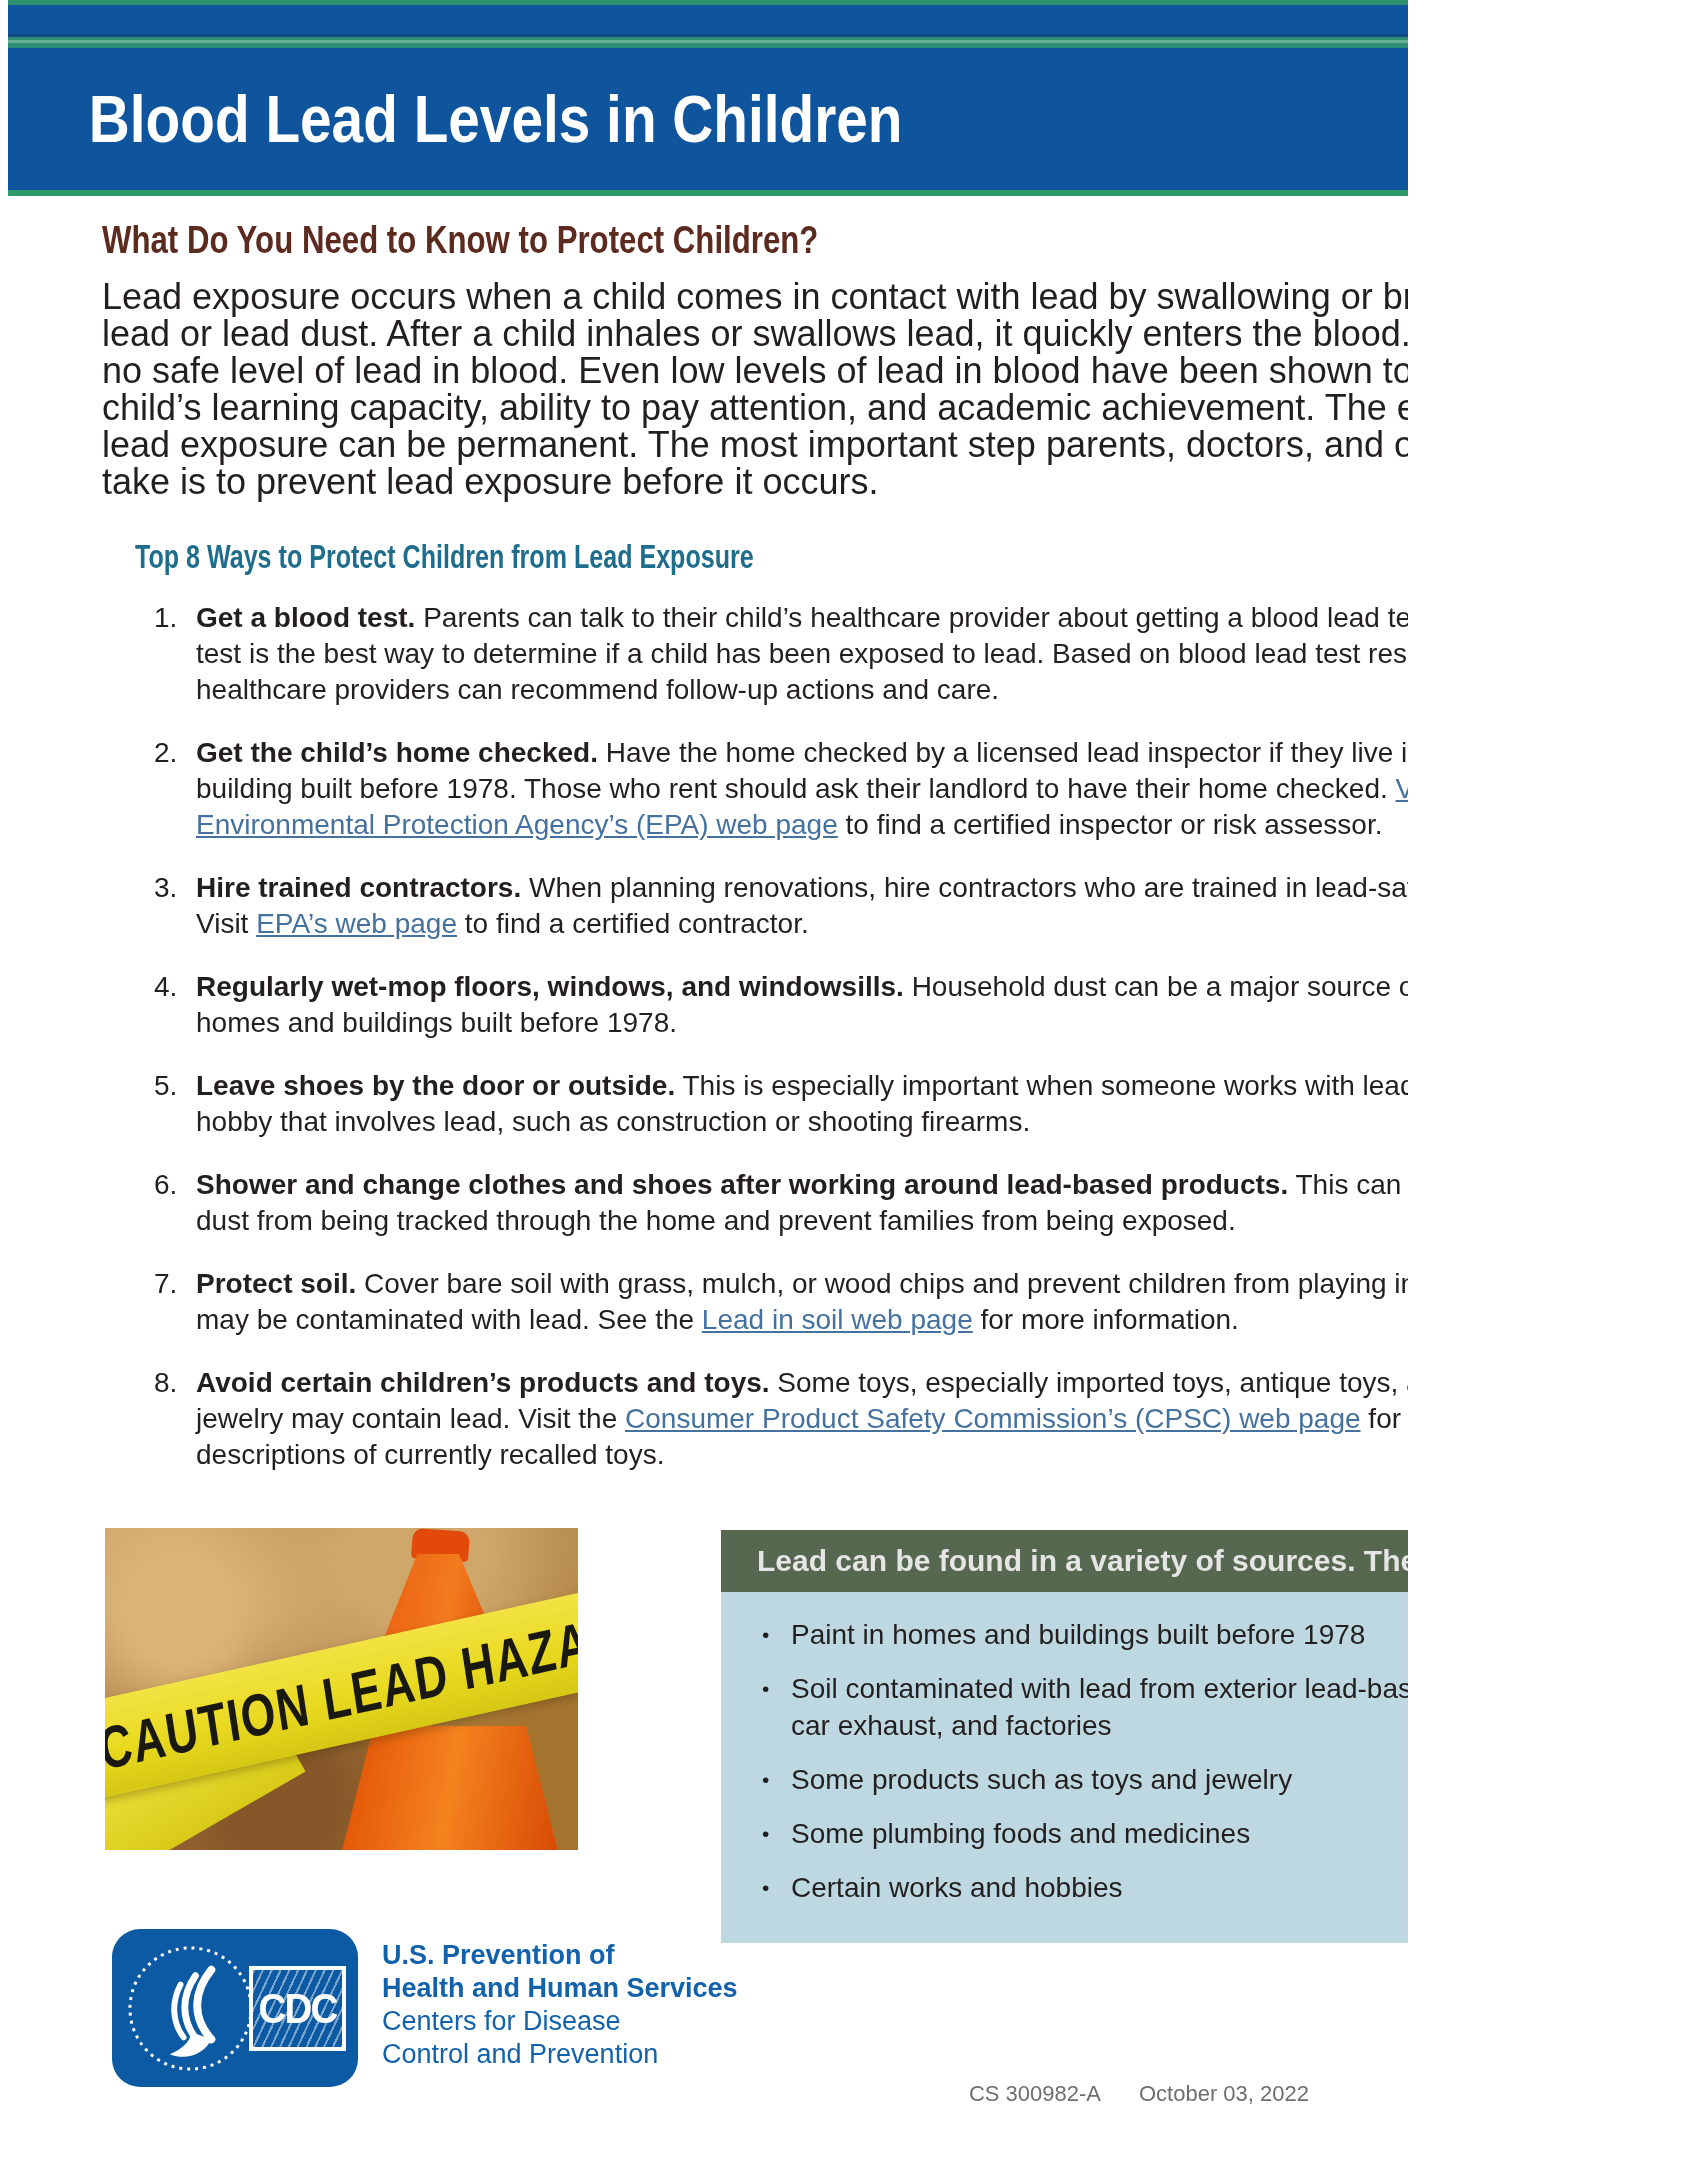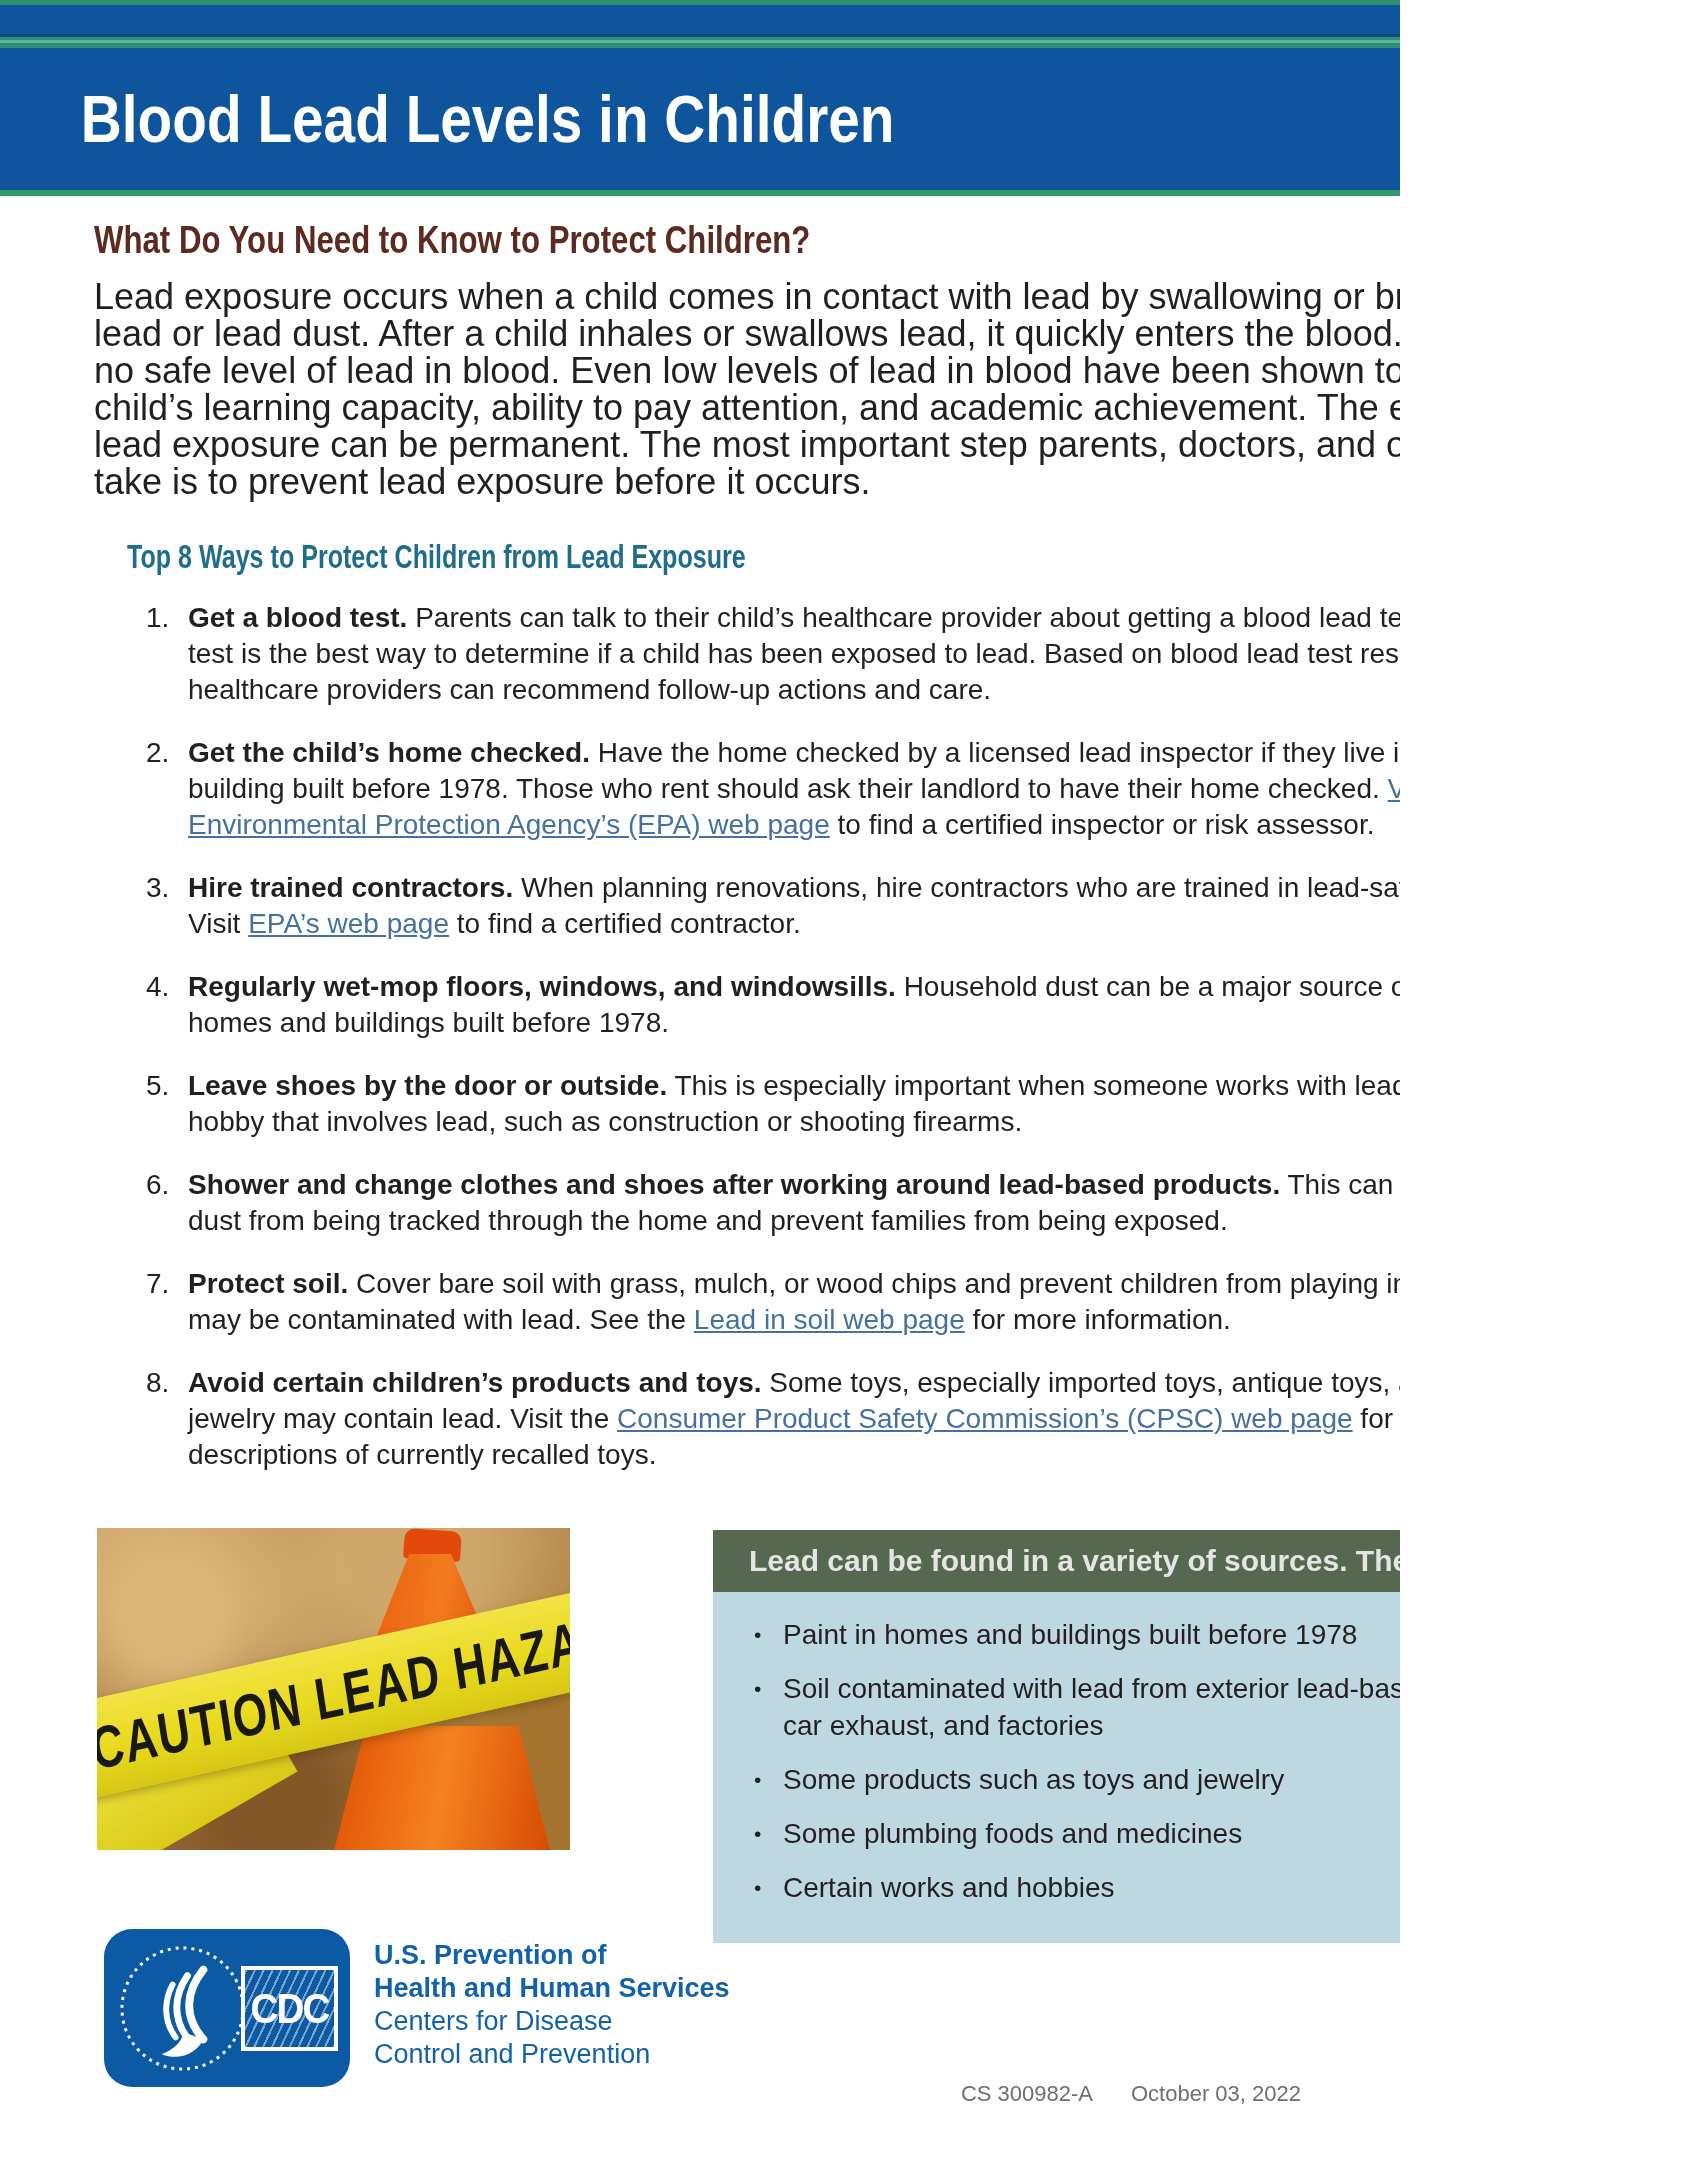--- a/index.html
+++ b/index.html
@@ -1,17 +1,17 @@
 <!DOCTYPE html>
 <html><head>
 <meta charset="utf-8">
 <style>
   html,body{margin:0;padding:0;background:#ffffff;}
   .page{position:relative;width:1400px;height:2178px;background:#ffffff;overflow:hidden;
-        font-family:"Liberation Sans",sans-serif;color:#231f20;}
+        font-family:"Liberation Sans",sans-serif;color:#231f20;margin-left:8px;}
 
   
   .banner{position:absolute;top:0;left:0;width:1683px;}
   .banner-topline{height:5px;background:#2f9070;}
   .banner-strip{height:29px;background:#0e559e;}
   .banner-divider{height:14px;background:linear-gradient(#11497f 0 3px,#2f8f74 3px 6px,#66b299 6px 9px,#2f8f74 9px 14px);}
   .banner-main{height:142px;background:#0e559e;display:flex;align-items:center;}
   .banner-main h1{margin:0;padding-left:94px;color:#ffffff;font-size:66px;font-weight:bold;
                   letter-spacing:0px;white-space:nowrap;transform:scaleX(.86);transform-origin:left center;}
   .banner-bottomline{height:6px;background:#2f9a6a;}

